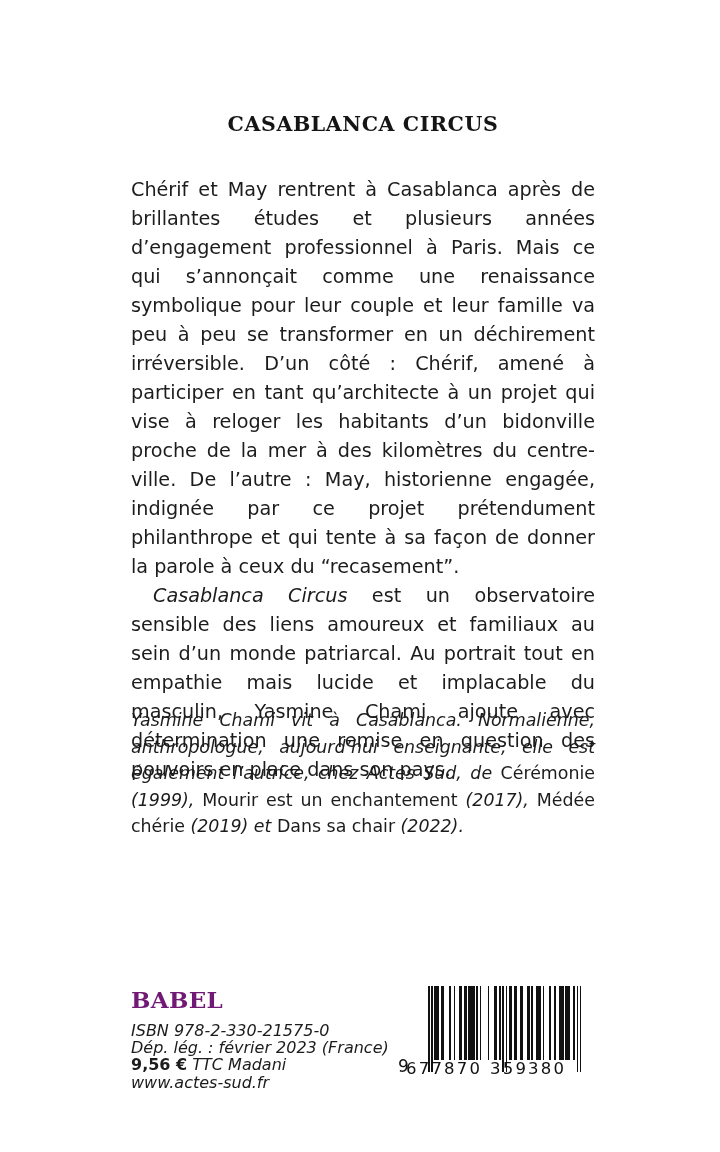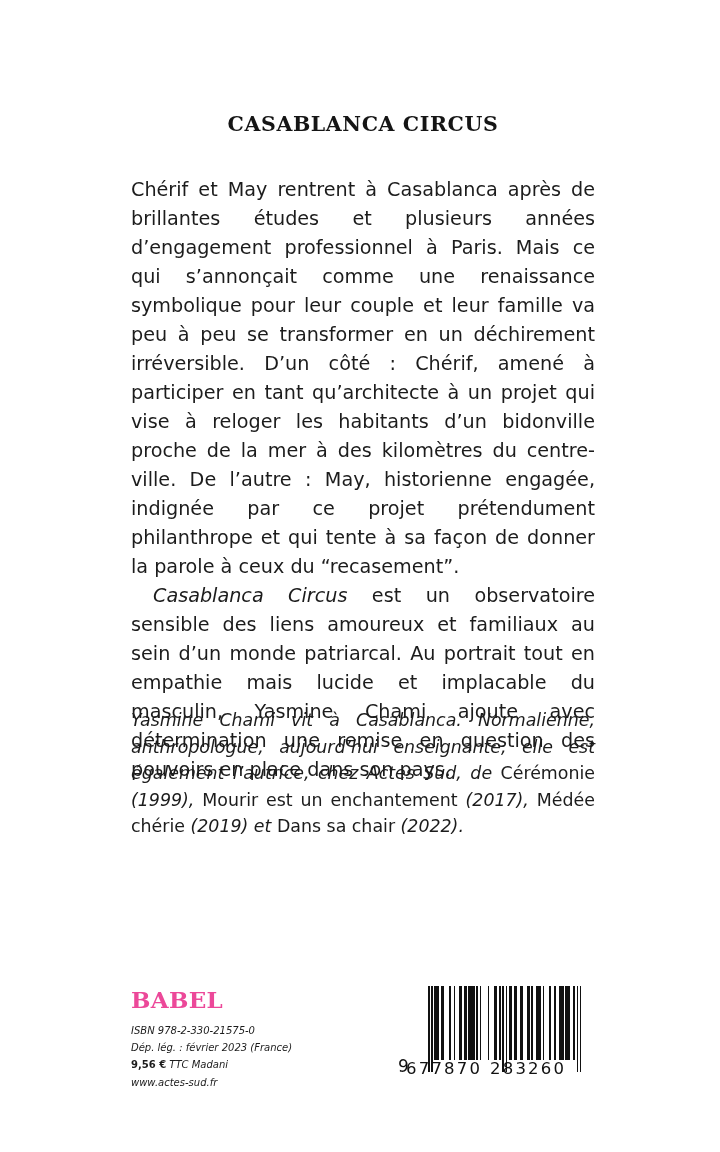--- a/index.html
+++ b/index.html
@@ -86,28 +86,28 @@
   }
 
   .imprint {
     position: absolute;
     left: 131px;
     top: 986px;
     font-family: "DejaVu Serif", serif;
     font-weight: bold;
     font-size: 23px;
     letter-spacing: 0.3px;
-    color: #ec4899;
+    color: #701a75;
   }
 
   .legal {
     position: absolute;
     left: 131px;
     top: 1022px;
-    font-size: 10px;
+    font-size: 16px;
     line-height: 17.2px;
     font-style: italic;
     color: #1c1c1c;
     white-space: nowrap;
   }
   .legal div { white-space: nowrap; }
   .legal .price-bold { font-weight: bold; font-style: normal; }
   .legal .price-rest { font-style: italic; }
 
   
@@ -244,16 +244,16 @@
         <div class="bar space" style="width: 1.62px;"></div>
         <div class="bar" style="width: 4.86px;"></div>
         <div class="bar space" style="width: 3.24px;"></div>
         <div class="bar" style="width: 1.62px;"></div>
         <div class="bar space" style="width: 1.62px;"></div>
         <div class="bar guard" style="width: 1.62px;"></div>
         <div class="bar space guard" style="width: 1.62px;"></div>
         <div class="bar guard" style="width: 1.62px;"></div>
       </div>
     <div class="digit-group-left">677870</div>
-    <div class="digit-group-right">283260</div>
+    <div class="digit-group-right">359380</div>
   </div>
 
 </div>
 
 </body></html>

